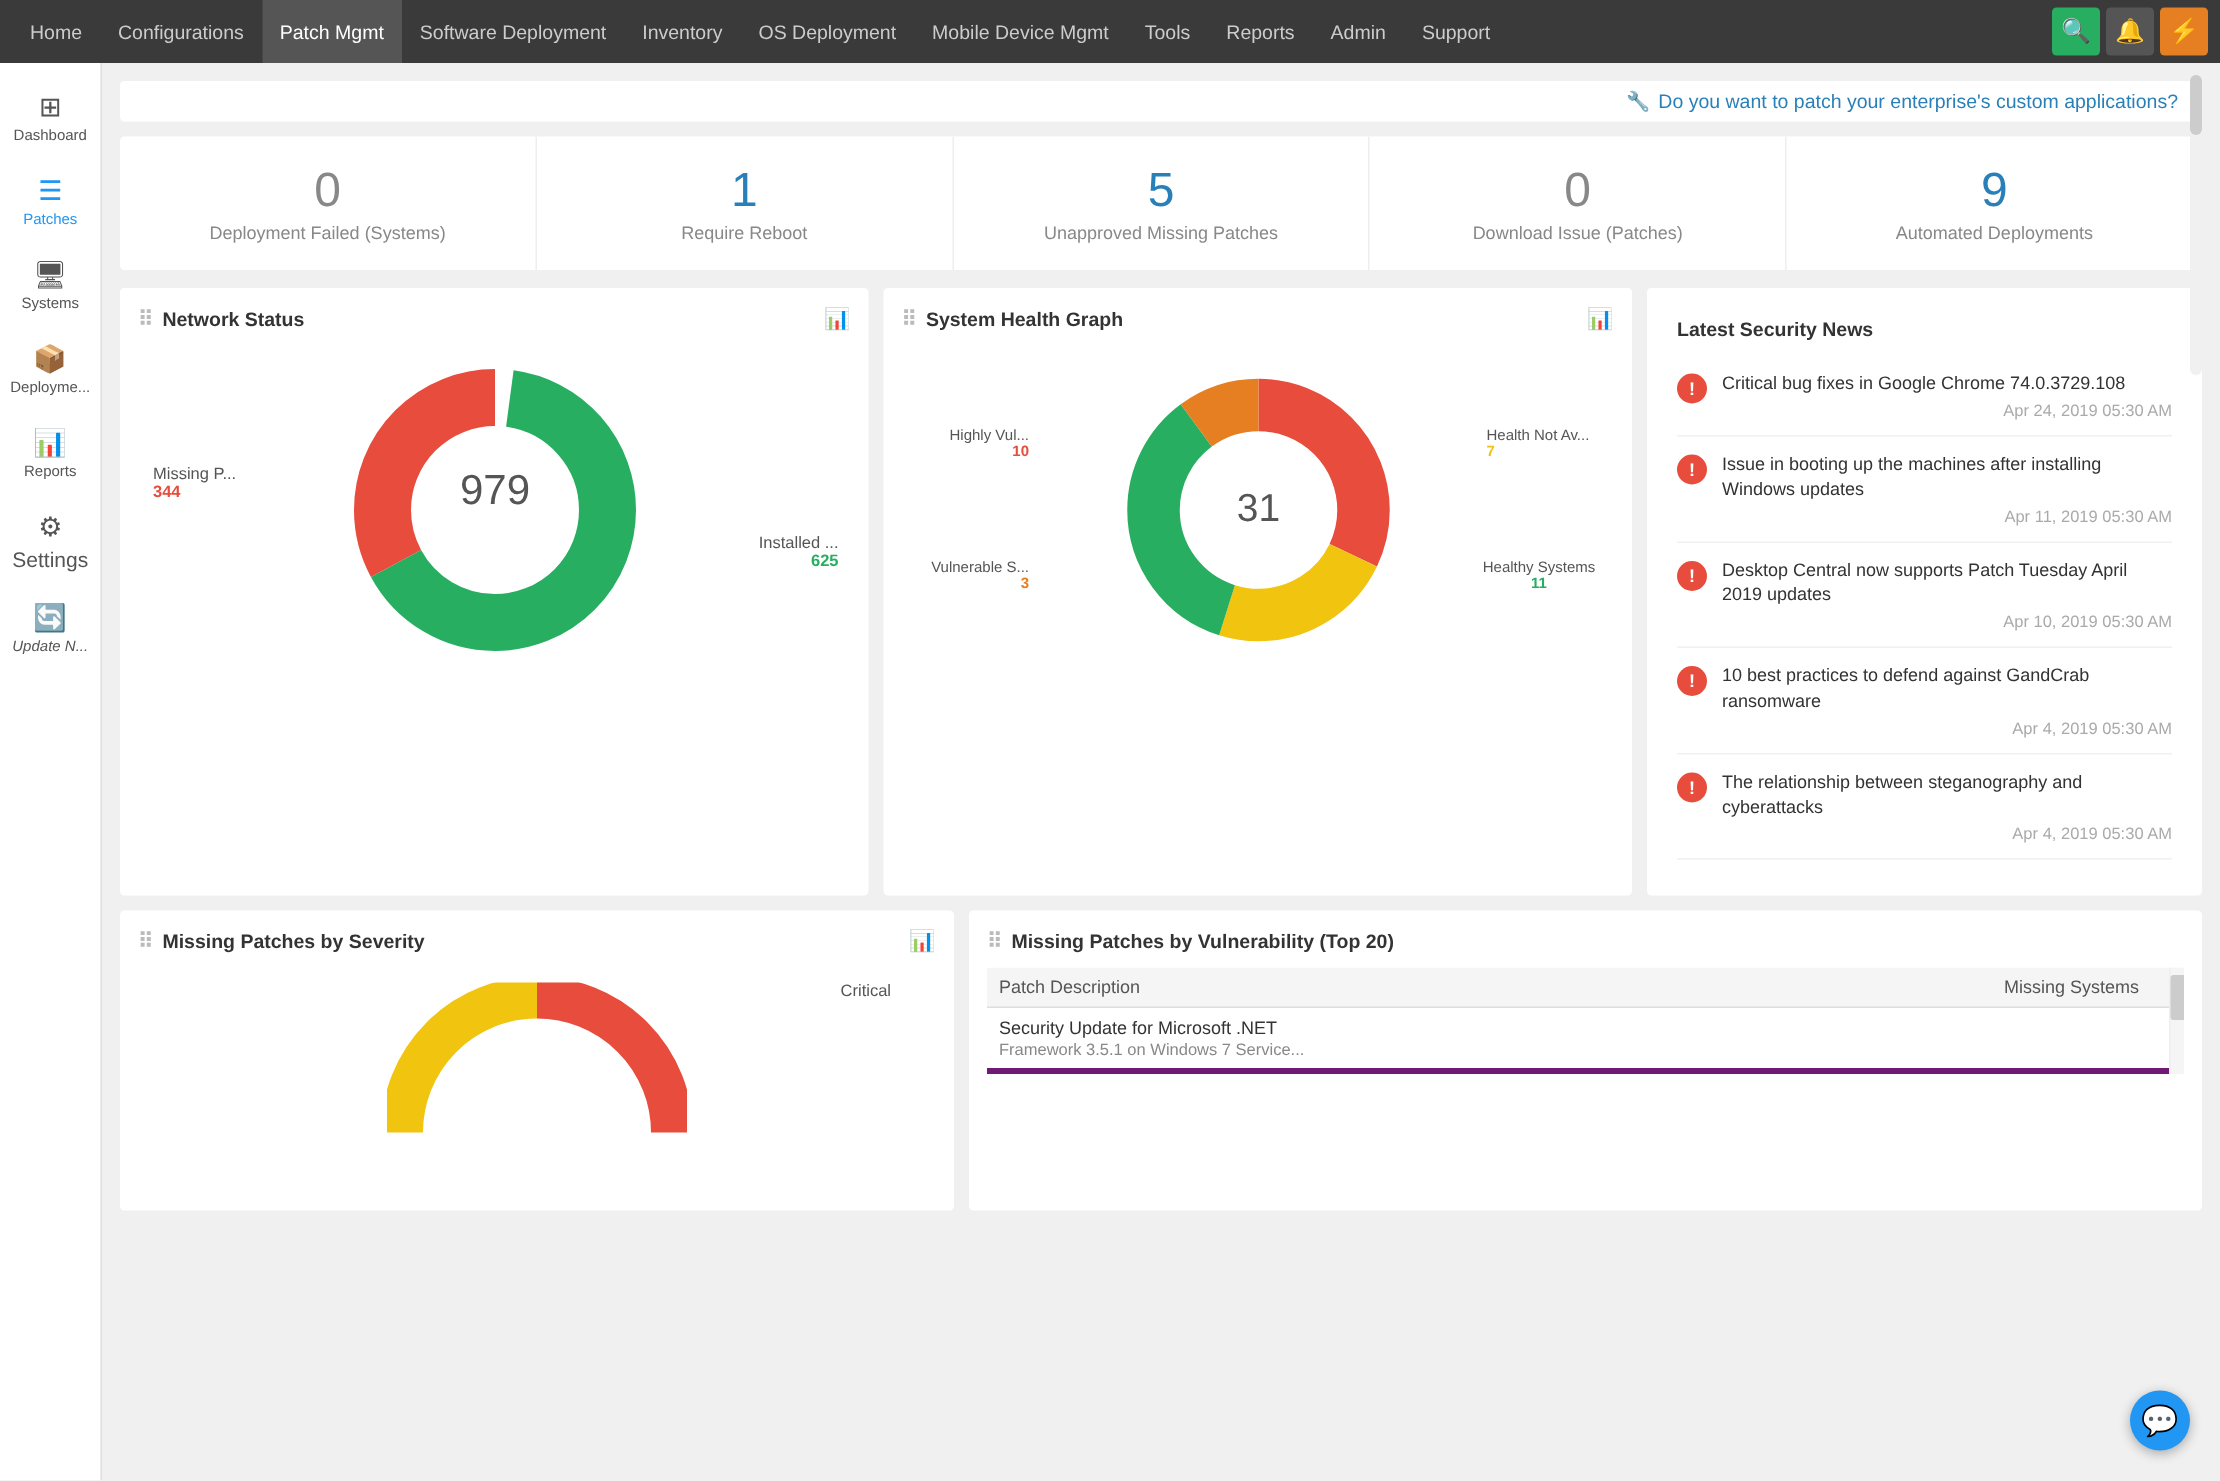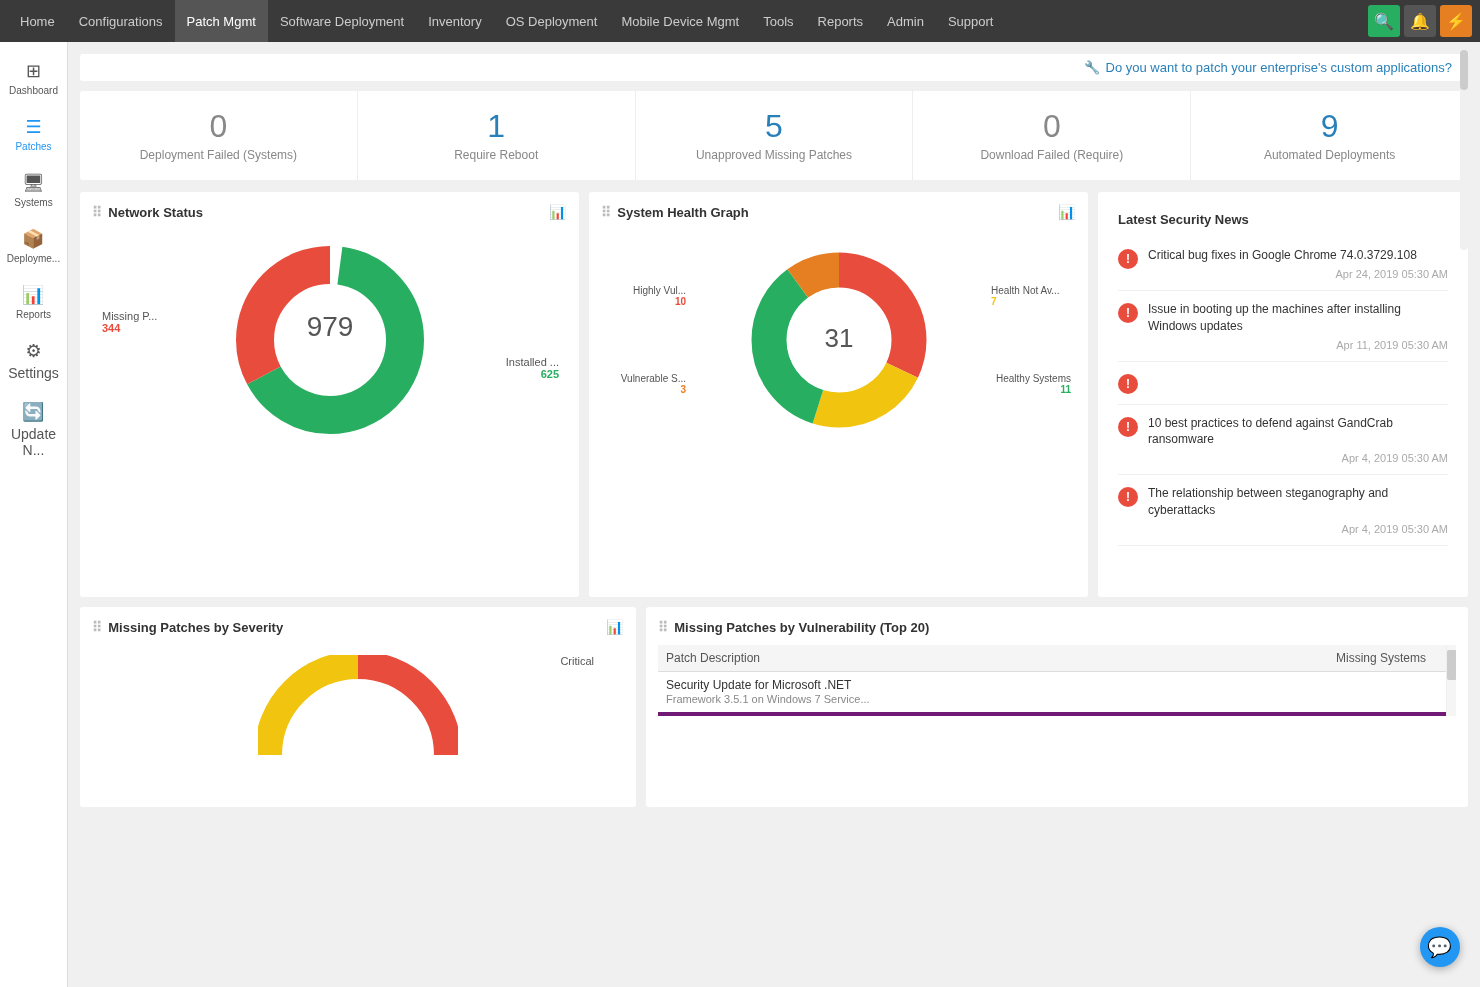--- a/index.html
+++ b/index.html
@@ -258,21 +258,21 @@
         <div class="sidebar-item">
           <span class="sidebar-icon">📊</span>
           <span style="font-size:10px;">Reports</span>
         </div>
         <div class="sidebar-item">
           <span class="sidebar-icon">⚙</span>
           <span style="font-size:14px;">Settings</span>
         </div>
         <div class="sidebar-item">
           <span class="sidebar-icon">🔄</span>
-          <span style="font-size:14px;">Update N...</span>
+          <span style="font-size:10px;font-style:italic;">Update N...</span>
         </div>
       </div>
   </aside>
 
   <div class="main-content">
 
     <div class="top-banner">
       <a href="#">
         <span>🔧</span>
         <span>Do you want to patch your enterprise's custom applications?</span>
@@ -287,21 +287,21 @@
         <div class="stat-box">
     <div class="stat-number blue">1</div>
     <div class="stat-label">Require Reboot</div>
   </div>
         <div class="stat-box">
     <div class="stat-number blue">5</div>
     <div class="stat-label">Unapproved Missing Patches</div>
   </div>
         <div class="stat-box">
     <div class="stat-number ">0</div>
-    <div class="stat-label">Download Failed (Require)</div>
+    <div class="stat-label">Download Issue (Patches)</div>
   </div>
         <div class="stat-box">
     <div class="stat-number blue">9</div>
     <div class="stat-label">Automated Deployments</div>
   </div>
       </div>
 
     <div class="charts-row">
 
       <div class="chart-panel">
@@ -358,21 +358,21 @@
           </svg>
 
           <div style="position:absolute; left:5px; top:55px; font-size:10px; color:#555; text-align:right; width:80px;">
             <div>Highly Vul...</div>
             <div style="color:#e74c3c; font-weight:bold;">10</div>
           </div>
           <div style="position:absolute; right:5px; top:55px; font-size:10px; color:#555; text-align:left; width:80px;">
             <div>Health Not Av...</div>
             <div style="color:#f1c40f; font-weight:bold;">7</div>
           </div>
-          <div style="position:absolute; right:5px; bottom:55px; font-size:10px; color:#555; text-align:right; width:90px;">
+          <div style="position:absolute; right:5px; bottom:55px; font-size:10px; color:#555; text-align:center; width:90px;">
             <div>Healthy Systems</div>
             <div style="color:#27ae60; font-weight:bold;">11</div>
           </div>
           <div style="position:absolute; left:5px; bottom:55px; font-size:10px; color:#555; text-align:right; width:80px;">
             <div>Vulnerable S...</div>
             <div style="color:#e67e22; font-weight:bold;">3</div>
           </div>
         </div>
       </div>
 
@@ -394,20 +394,24 @@
   </div>
             <div class="news-item">
     <div class="news-alert-icon">!</div>
     <div class="news-content">
       <div class="news-title">Issue in booting up the machines after installing Windows updates</div>
       <div class="news-date">Apr 11, 2019 05:30 AM</div>
     </div>
   </div>
             <div class="news-item">
     <div class="news-alert-icon">!</div>
+    <div class="news-content">
+      <div class="news-title">Desktop Central now supports Patch Tuesday April 2019 updates</div>
+      <div class="news-date">Apr 10, 2019 05:30 AM</div>
+    </div>
   </div>
             <div class="news-item">
     <div class="news-alert-icon">!</div>
     <div class="news-content">
       <div class="news-title">10 best practices to defend against GandCrab ransomware</div>
       <div class="news-date">Apr 4, 2019 05:30 AM</div>
     </div>
   </div>
             <div class="news-item">
     <div class="news-alert-icon">!</div>

